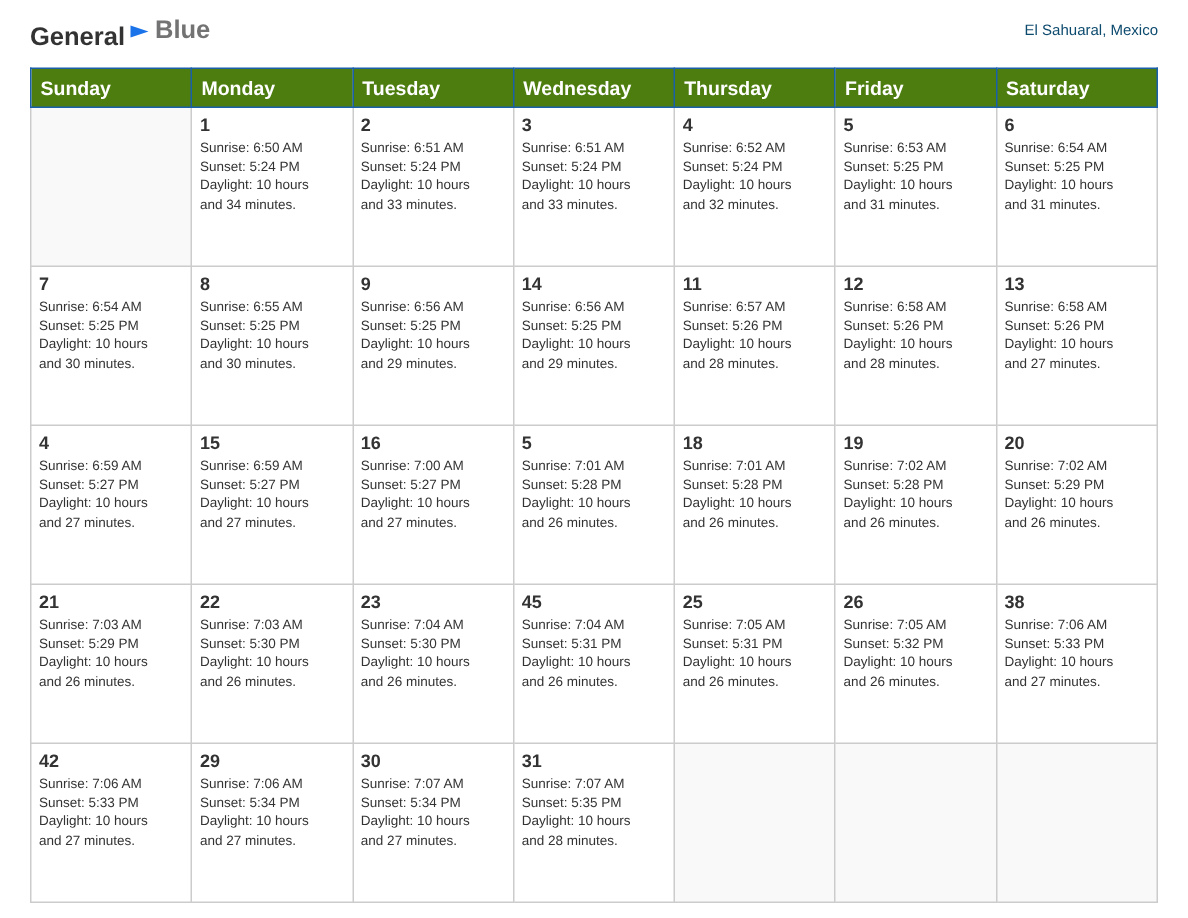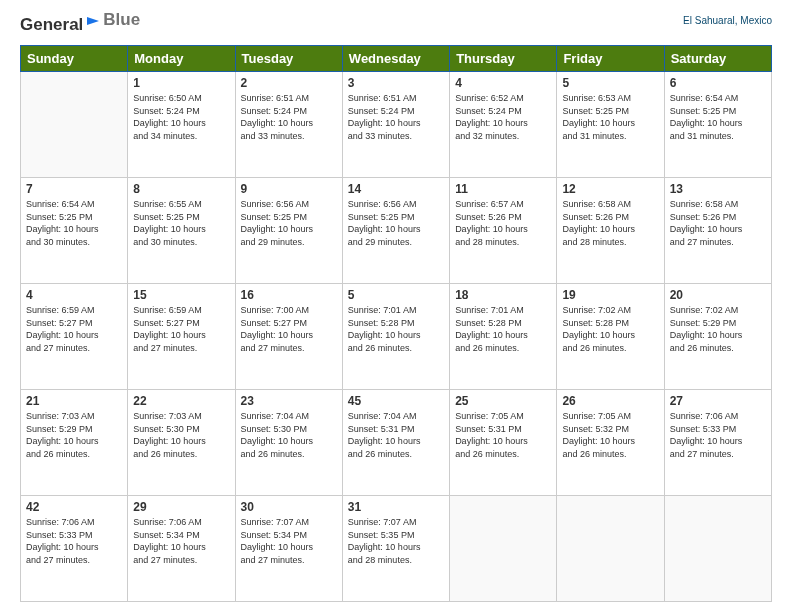--- a/index.html
+++ b/index.html
@@ -304,21 +304,21 @@
 and 26 minutes.</div>
           </td>
           <td>
             <div class="day-number">26</div>
             <div class="day-info" style="white-space: pre-line;">Sunrise: 7:05 AM
 Sunset: 5:32 PM
 Daylight: 10 hours
 and 26 minutes.</div>
           </td>
           <td>
-            <div class="day-number">27</div>
+            <div class="day-number">38</div>
             <div class="day-info" style="white-space: pre-line;">Sunrise: 7:06 AM
 Sunset: 5:33 PM
 Daylight: 10 hours
 and 27 minutes.</div>
           </td>
         </tr>
         <tr>
           <td>
             <div class="day-number">42</div>
             <div class="day-info" style="white-space: pre-line;">Sunrise: 7:06 AM

